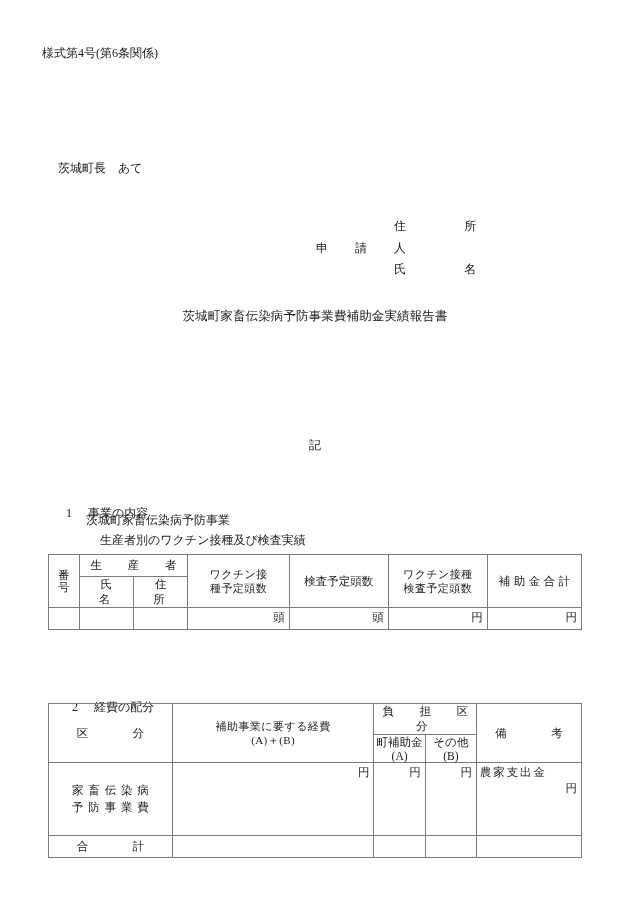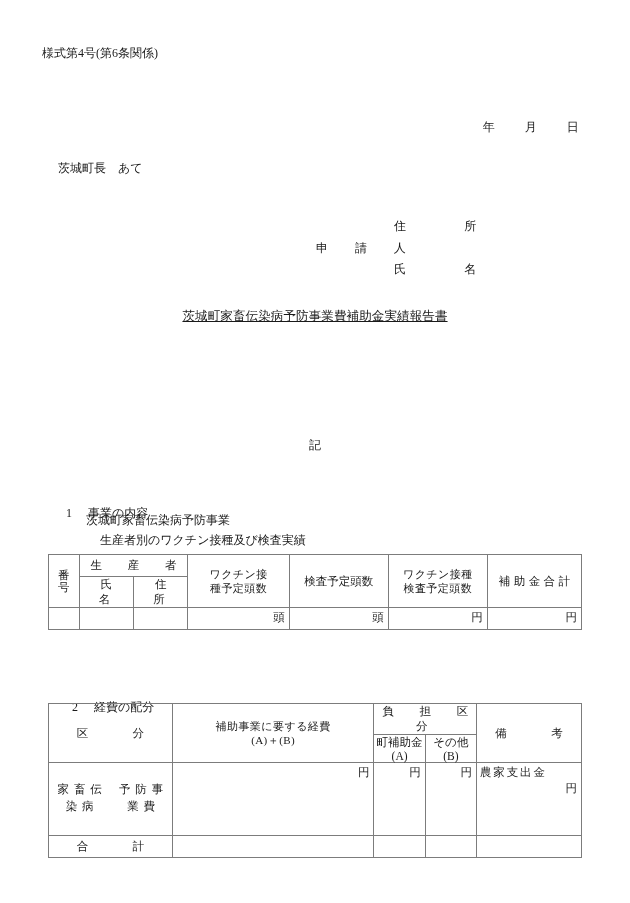--- a/index.html
+++ b/index.html
@@ -72,21 +72,20 @@
   }
 
   
   .doc-title {
     position: absolute;
     left: 0; top: 308px;
     width: 630px;
     text-align: center;
     font-size: 12.5px;
     letter-spacing: 0.01em;
-    text-decoration: underline;
   }
 
   
   .body-para {
     position: absolute;
     left: 42px; top: 361px;
     width: 548px;
     font-size: 12px;
     line-height: 1.85;
     text-align: justify;
@@ -191,24 +190,23 @@
   .rowlabel {
     display: block;
     line-height: 1.45;
     letter-spacing: 0.42em;
     padding-left: 0.42em;
     font-size: 11.5px;
   }
   .rowlabel-wrap {
     height: 72px;
     display: flex;
-    flex-direction: row;
+    flex-direction: column;
     justify-content: center;
     align-items: center;
-    font-family: Liberation Mono, monospace;
   }
   .biko-text {
     display: block;
     text-align: left;
     padding: 2px 3px 0 3px;
     letter-spacing: 0.16em;
     font-size: 11.5px;
   }
   .biko-unit {
     display: block;
@@ -218,23 +216,20 @@
   }
   .total-row td { height: 22px; }
 </style>
 </head>
 <body>
 
 <div class="page">
 
   <div class="line form-no">様式第4号(第6条関係)</div>
 
-  <div class="line date-line">
-    <span class="date-y">年</span><span class="date-m">月</span><span>日</span>
-  </div>
 
   <div class="line addressee">茨城町長　あて</div>
 
   <div class="applicant">
     <span class="applicant-label">申　請　人</span>
     <span class="applicant-field-addr">住　　所</span>
     <span class="applicant-field-name">氏　　名</span>
   </div>
 
   <div class="doc-title">茨城町家畜伝染病予防事業費補助金実績報告書</div>

